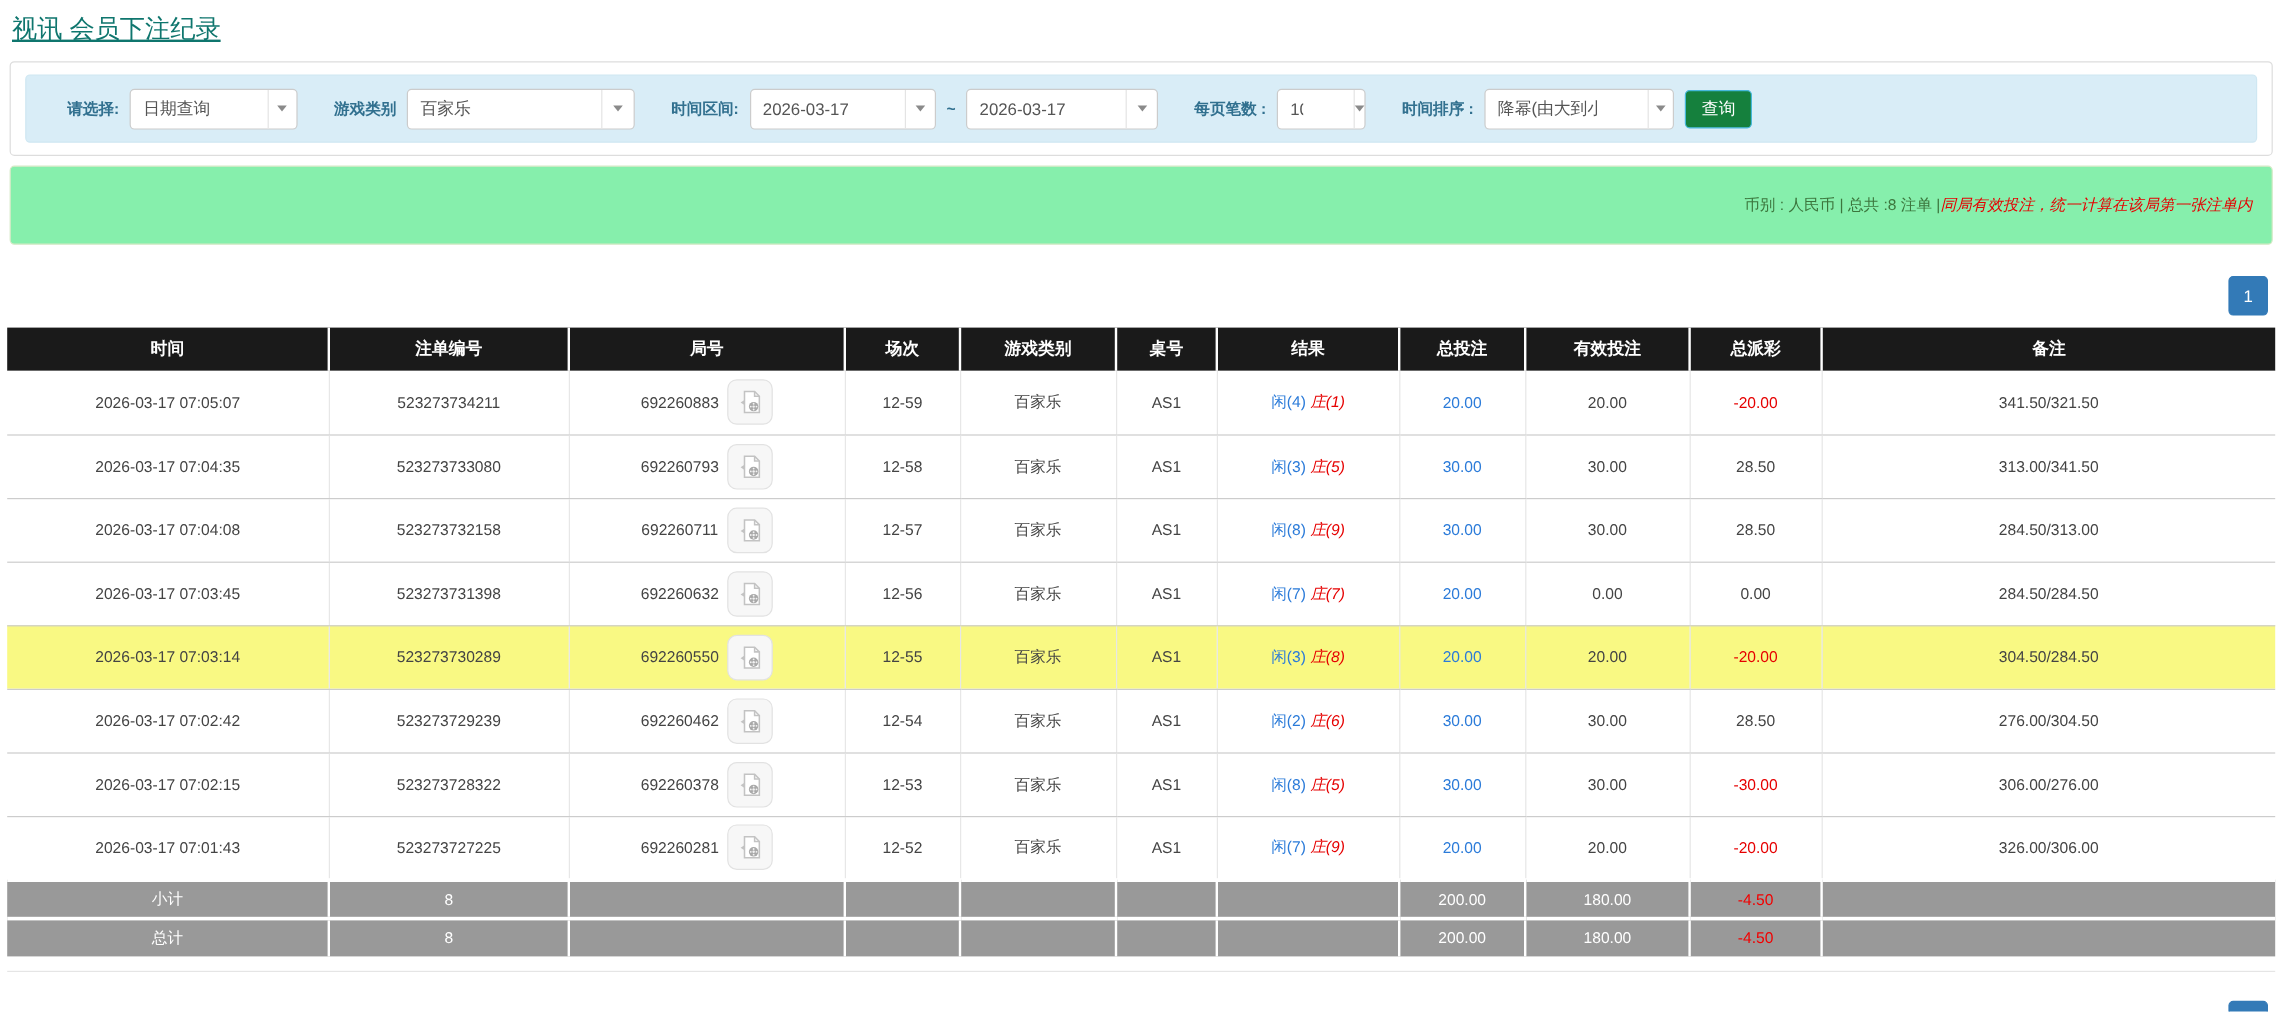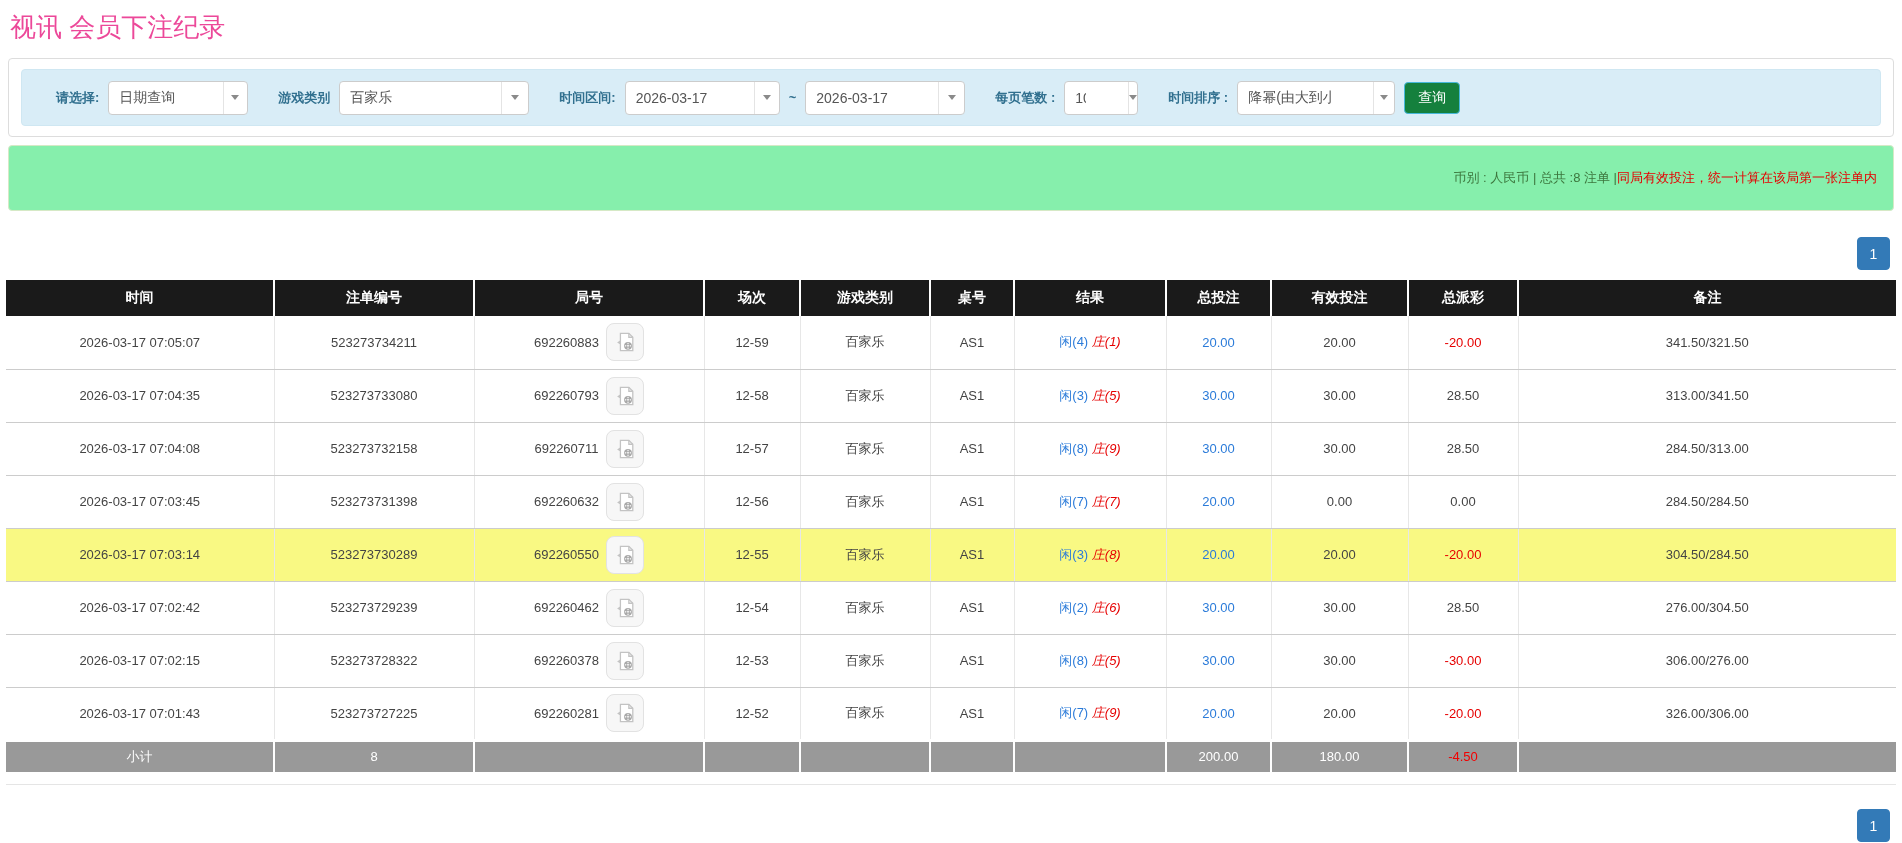--- a/index.html
+++ b/index.html
@@ -1,21 +1,21 @@
 <!DOCTYPE html>
 <html><head>
 <meta charset="utf-8">
 <style>
   * { box-sizing: border-box; }
   html,body { margin:0; padding:0; }
   body {
     width:1902px; height:843px; overflow:hidden; background:#fff;
     font-family:"Liberation Sans","DejaVu Sans",sans-serif; color:#444;
   }
-  .page-title { font-size:26px; color:#ec4899; font-weight:400; margin:10px 0 13px 10px; }
+  .page-title { font-size:21px; color:#0f766e; font-weight:400; margin:10px 0 13px 10px;text-decoration:underline; }
 
   
   .filter-panel { margin:0 8px; border:1px solid #ddd; border-radius:4px; padding:10px 12px; background:#fff; }
   .filter-bar {
     background:#d9edf7; border:1px solid #cfe7f2; border-radius:4px;
     height:57px; display:flex; align-items:center; padding:0 13px; gap:9px;
   }
   .f-label { font-size:13px; font-weight:bold; color:#31708f; white-space:nowrap;margin-left:21px; }
   .control {
     background:#fff; border:1px solid #ccc; border-radius:4px; height:34px;
@@ -30,21 +30,21 @@
     font-size:14px; height:32px; padding:0 13px; cursor:pointer; font-family:inherit;
   }
 
   
   .summary-bar {
     margin:8px 8px 0; background:#86efac; border:1px solid #d6e9c6; border-radius:4px;
     height:66px; display:flex; align-items:center; justify-content:flex-end;
     padding:0 16px; font-size:13px;
   }
   .summary-left { color:#3c763d; }
-  .summary-right { color:#e60000; }
+  .summary-right { color:#e60000;font-style:italic; }
 
   
   .pager-row { display:flex; justify-content:flex-end; padding-right:12px; }
   .pager-top { margin-top:26px; }
   .pager-bottom { margin-top:24px; }
   .page-btn {
     min-width:33px; height:33px; background:#337ab7; border:1px solid #337ab7;
     border-radius:4px; color:#fff; font-size:14px; cursor:pointer; font-family:inherit;
   }
 
@@ -465,19 +465,32 @@
         <td></td>
           <td></td>
           <td></td>
         <td></td>
           <td></td>
         <td>200.00</td>
         <td>180.00</td>
         <td class="neg">-4.50</td>
         <td></td>
       </tr>
+      <tr>
+        <td>总计</td>
+        <td>8</td>
+        <td></td>
+          <td></td>
+          <td></td>
+        <td></td>
+          <td></td>
+        <td>200.00</td>
+        <td>180.00</td>
+        <td class="neg">-4.50</td>
+        <td></td>
+      </tr>
     </tfoot>
   </table>
 </div>
 
 <div class="pager-row pager-bottom">
   <button class="page-btn">1</button>
 </div>
 
 </body></html>

